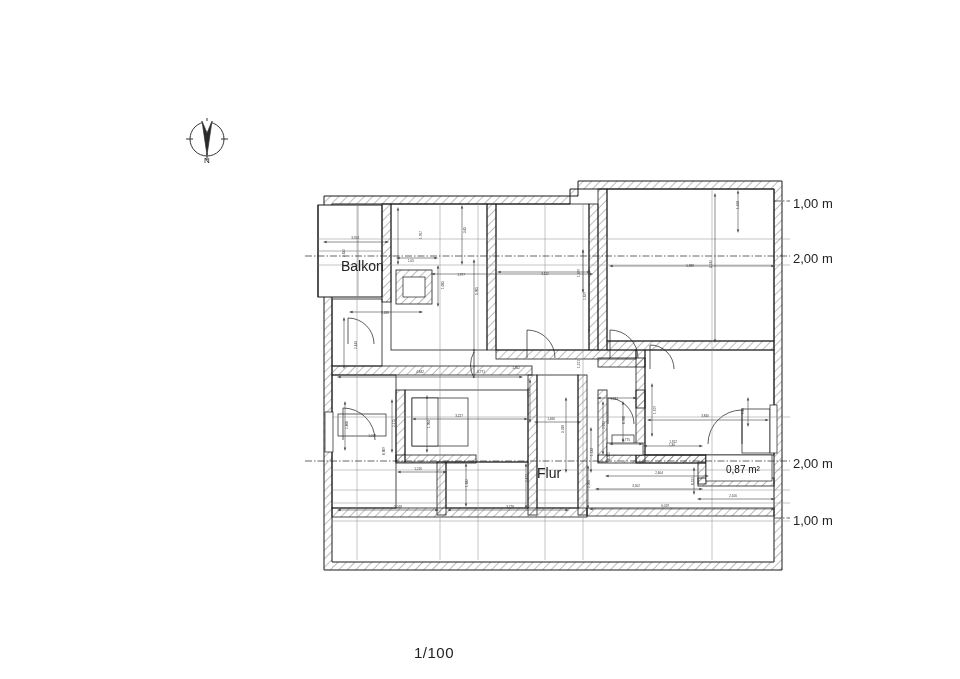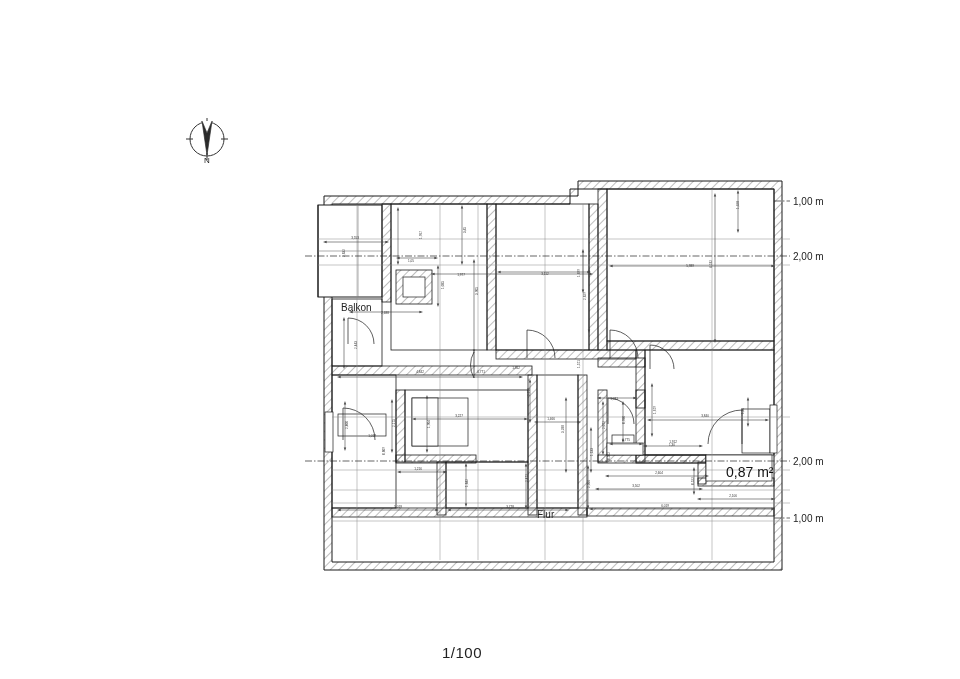--- a/index.html
+++ b/index.html
@@ -30,38 +30,36 @@
   }
   .scale-label {
     position: absolute;
     left: 0;
     top: 644px;
     width: 868px;
     text-align: center;
     font-size: 15px;
     letter-spacing: 0.5px;
     color: #222;
-    margin-left: 28px;
   }
   .edge-label {
     position: absolute;
-    font-size: 10px;
+    font-size: 13px;
     color: #222;
     white-space: nowrap;
   }
   .room-label {
     position: absolute;
-    font-size: 10px;
+    font-size: 14px;
     color: #222;
     white-space: nowrap;
-    margin-top: 44px;
   }
   .area-label {
     position: absolute;
-    font-size: 14px;
+    font-size: 10px;
     color: #111;
     white-space: nowrap;
     text-align: right;
   }
   .compass-n {
     position: absolute;
     font-size: 8px;
     color: #222;
   }
   .dim {

